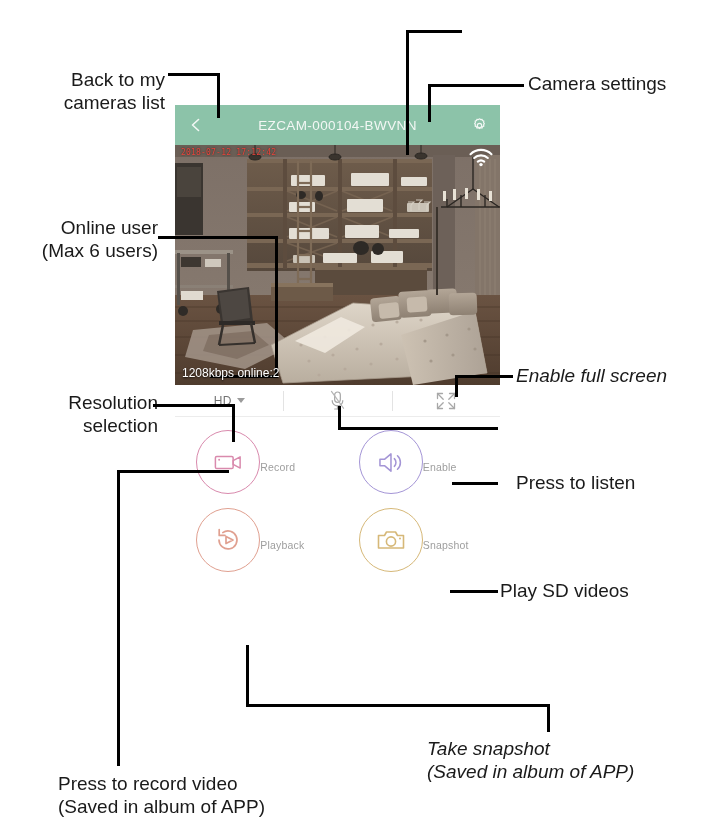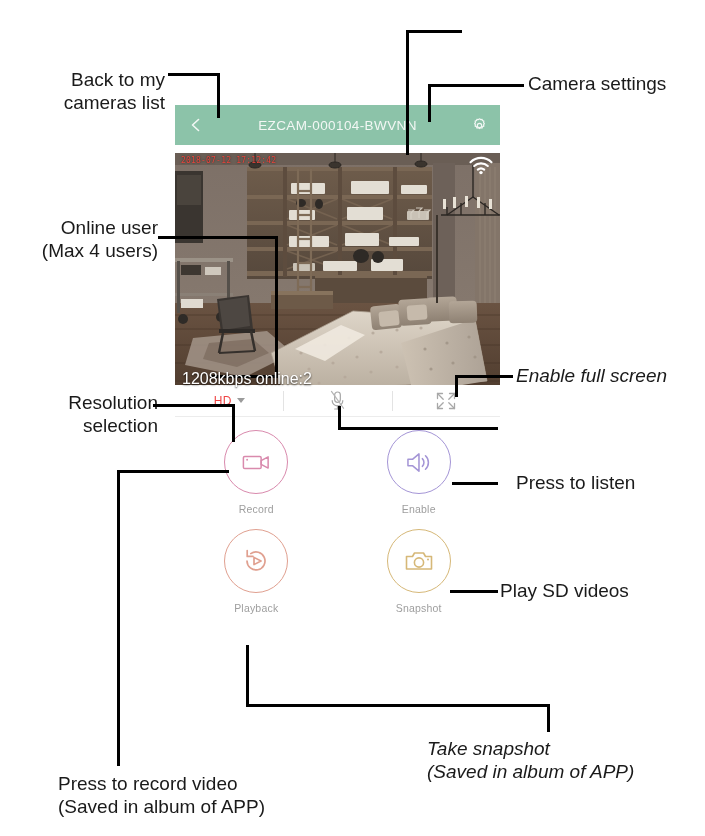--- a/index.html
+++ b/index.html
@@ -59,39 +59,38 @@
     cursor: pointer;
   }
 
   
   .video-wrap {
     position: absolute;
     left: 0; top: 40px;
     width: 325px; height: 240px;
     overflow: hidden;
     background: #6b5d53;
-    margin-top: 8px;
   }
   .video-scene { position: absolute; inset: 0; }
 
   .vid-timestamp {
     position: absolute;
     left: 6px; top: 3px;
     color: #e8453c;
     font-size: 8px;
     font-family: "DejaVu Sans Mono", monospace;
     letter-spacing: 0.2px;
     text-shadow: 0 0 2px rgba(0,0,0,.6);
     z-index: 6;
   }
   .vid-status {
     position: absolute;
     left: 7px; bottom: 5px;
     color: #ffffff;
-    font-size: 16px;
+    font-size: 12px;
     text-shadow: 0 1px 2px rgba(0,0,0,.75);
     z-index: 6;
     white-space: nowrap;
   }
   .vid-wifi {
     position: absolute;
     right: 6px; top: 2px;
     z-index: 6;
   }
 
@@ -116,21 +115,21 @@
   }
   .ctrl-cell + .ctrl-cell::before {
     content: "";
     position: absolute;
     left: 0; top: 6px;
     width: 1px; height: 20px;
     background: #e3e3e3;
   }
   .hd-label {
     font-size: 12px;
-    color: #ef4444;
+    color: #737373;
     letter-spacing: .3px;
   }
   .caret {
     display: inline-block;
     margin-left: 5px;
     width: 0; height: 0;
     border-left: 4px solid transparent;
     border-right: 4px solid transparent;
     border-top: 5px solid #9b9b9b;
     vertical-align: middle;
@@ -143,21 +142,21 @@
     width: 325px;
   }
   .act-row {
     display: flex;
     justify-content: space-around;
     margin-bottom: 14px;
   }
   .act-item {
     width: 120px;
     display: flex;
-    flex-direction: column;
+    flex-direction: row;
     align-items: center;
     cursor: pointer;
   }
   .act-circle {
     width: 64px; height: 64px;
     border-radius: 50%;
     border: 1.4px solid #ccc;
     display: flex;
     align-items: center;
     justify-content: center;
@@ -544,21 +543,21 @@
       </div>
     </div>
   </div>
 
   <div class="anno r" style="left:20px; top:60px; width:145px;margin-top:8px;">Back to my
 cameras list</div>
   <div class="leader lh" style="left:168px; top:73px; width:52px;"></div>
   <div class="leader lv" style="left:217px; top:73px; height:45px;"></div>
 
   <div class="anno r" style="left:8px; top:216px; width:150px;">Online user
-(Max 4 users)</div>
+(Max 6 users)</div>
   <div class="leader lh" style="left:158px; top:236px; width:120px;"></div>
   <div class="leader lv" style="left:275px; top:236px; height:142px;"></div>
   <div class="leader lh" style="left:210px; top:375px; width:68px;"></div>
 
   <div class="anno r" style="left:8px; top:391px; width:150px;">Resolution
 selection</div>
   <div class="leader lh" style="left:153px; top:404px; width:82px;"></div>
   <div class="leader lv" style="left:232px; top:404px; height:38px;"></div>
 
   <div class="leader lh" style="left:406px; top:30px; width:56px;"></div>

